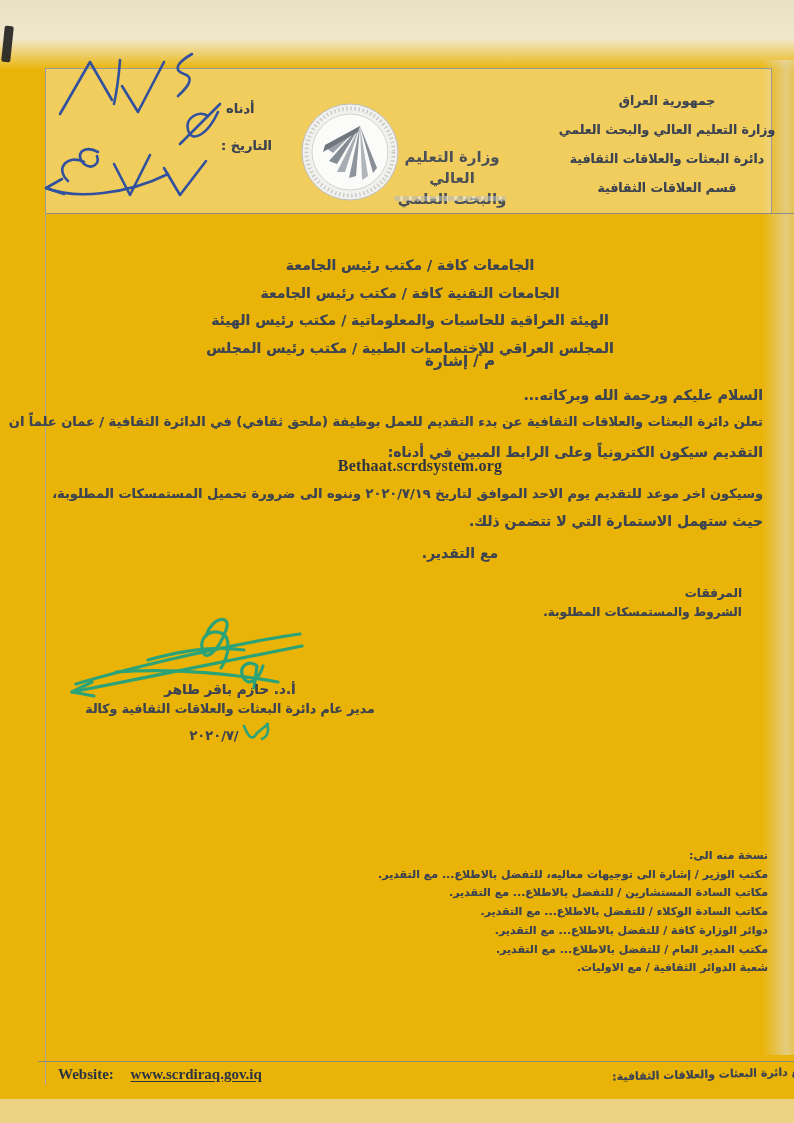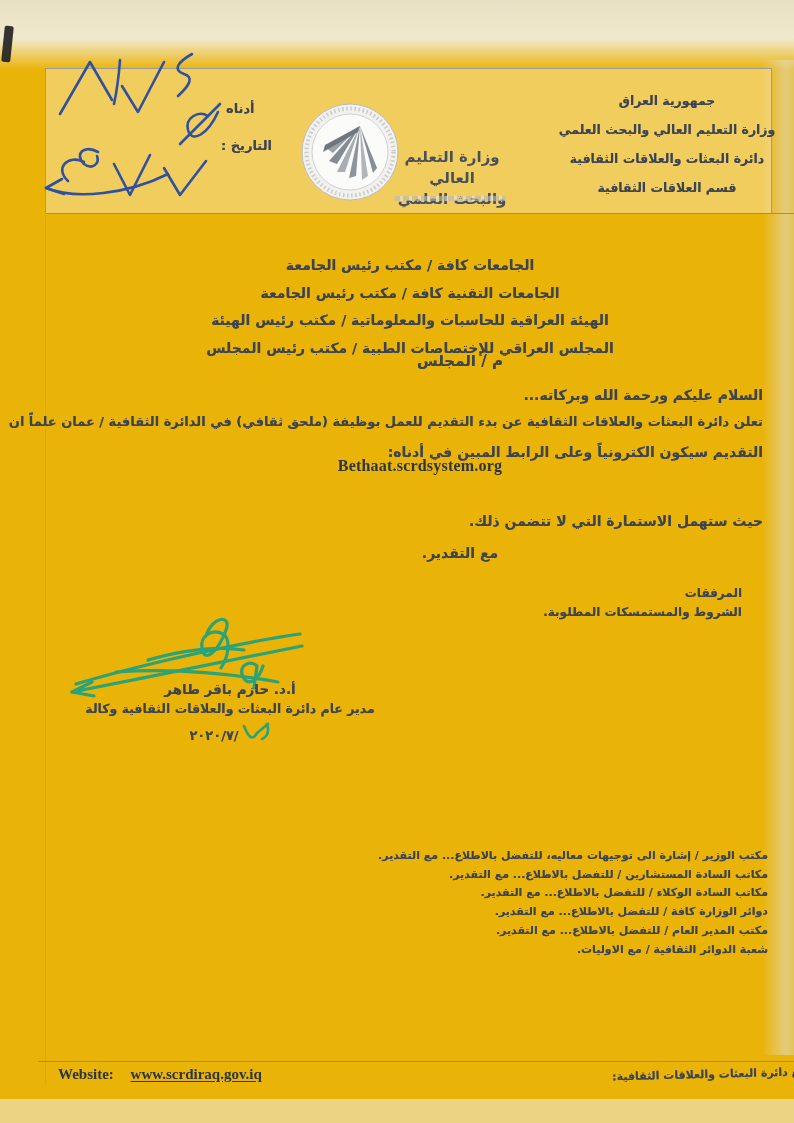--- a/index.html
+++ b/index.html
@@ -116,26 +116,27 @@
     <path class="hand" d="M124,116 L140,143 L166,109"></path>
   </svg>
 
   <div class="abs recipients ink">
     <div>الجامعات كافة / مكتب رئيس الجامعة</div>
     <div>الجامعات التقنية كافة / مكتب رئيس الجامعة</div>
     <div>الهيئة العراقية للحاسبات والمعلوماتية / مكتب رئيس الهيئة</div>
     <div>المجلس العراقي للإختصاصات الطبية / مكتب رئيس المجلس</div>
   </div>
 
-  <div class="abs subject ink">م / المجلس</div>
+  <div class="abs subject ink">م / إشارة</div>
 
   <div class="abs greeting ink">السلام عليكم ورحمة الله وبركاته...</div>
   <div class="abs bline b1 ink">تعلن دائرة البعثات والعلاقات الثقافية عن بدء التقديم للعمل بوظيفة (ملحق ثقافي) في الدائرة الثقافية / عمان علماً ان</div>
   <div class="abs bline b2 ink">التقديم سيكون الكترونياً وعلى الرابط المبين في أدناه:</div>
   <div class="abs applink">Bethaat.scrdsystem.org</div>
+  <div class="abs bline b3 ink">وسيكون اخر موعد للتقديم يوم الاحد الموافق لتاريخ ٢٠٢٠/٧/١٩ وننوه الى ضرورة تحميل المستمسكات المطلوبة،</div>
   <div class="abs bline b4 ink">حيث ستهمل الاستمارة التي لا تتضمن ذلك.</div>
   <div class="abs closing ink">مع التقدير.</div>
 
   <div class="abs attach ink">
     <div>المرفقات</div>
     <div>الشروط والمستمسكات المطلوبة.</div>
   </div>
 
   <svg class="abs sig-svg" width="250" height="96" viewBox="0 0 250 96">
     <path class="sig" d="M148,26 C154,6 174,4 168,20 C160,42 146,54 144,38 C142,26 154,18 165,24 C172,28 172,44 163,58"></path>
@@ -150,20 +151,21 @@
   <div class="abs signame ink">أ.د. حازم باقر طاهر</div>
   <div class="abs sigtitle ink">مدير عام دائرة البعثات والعلاقات الثقافية وكالة</div>
   <div class="abs sigdate">
     <span class="ink">٢٠٢٠/٧/</span><svg width="30" height="24" viewBox="0 0 30 24">
         <path class="day" d="M3,4 C7,14 11,20 16,11 L27,2"></path>
         <path class="day" d="M26,2 C28,8 27,14 21,17"></path>
       </svg>
   </div>
 
   <div class="abs cc ink">
+    <div>نسخة منه الى:</div>
     <div>مكتب الوزير / إشارة الى توجيهات معاليه، للتفضل بالاطلاع... مع التقدير.</div>
     <div>مكاتب السادة المستشارين / للتفضل بالاطلاع... مع التقدير.</div>
     <div>مكاتب السادة الوكلاء / للتفضل بالاطلاع... مع التقدير.</div>
     <div>دوائر الوزارة كافة / للتفضل بالاطلاع... مع التقدير.</div>
     <div>مكتب المدير العام / للتفضل بالاطلاع... مع التقدير.</div>
     <div>شعبة الدوائر الثقافية / مع الاوليات.</div>
   </div>
 
   <div class="abs web">
     <span>Website:</span>

